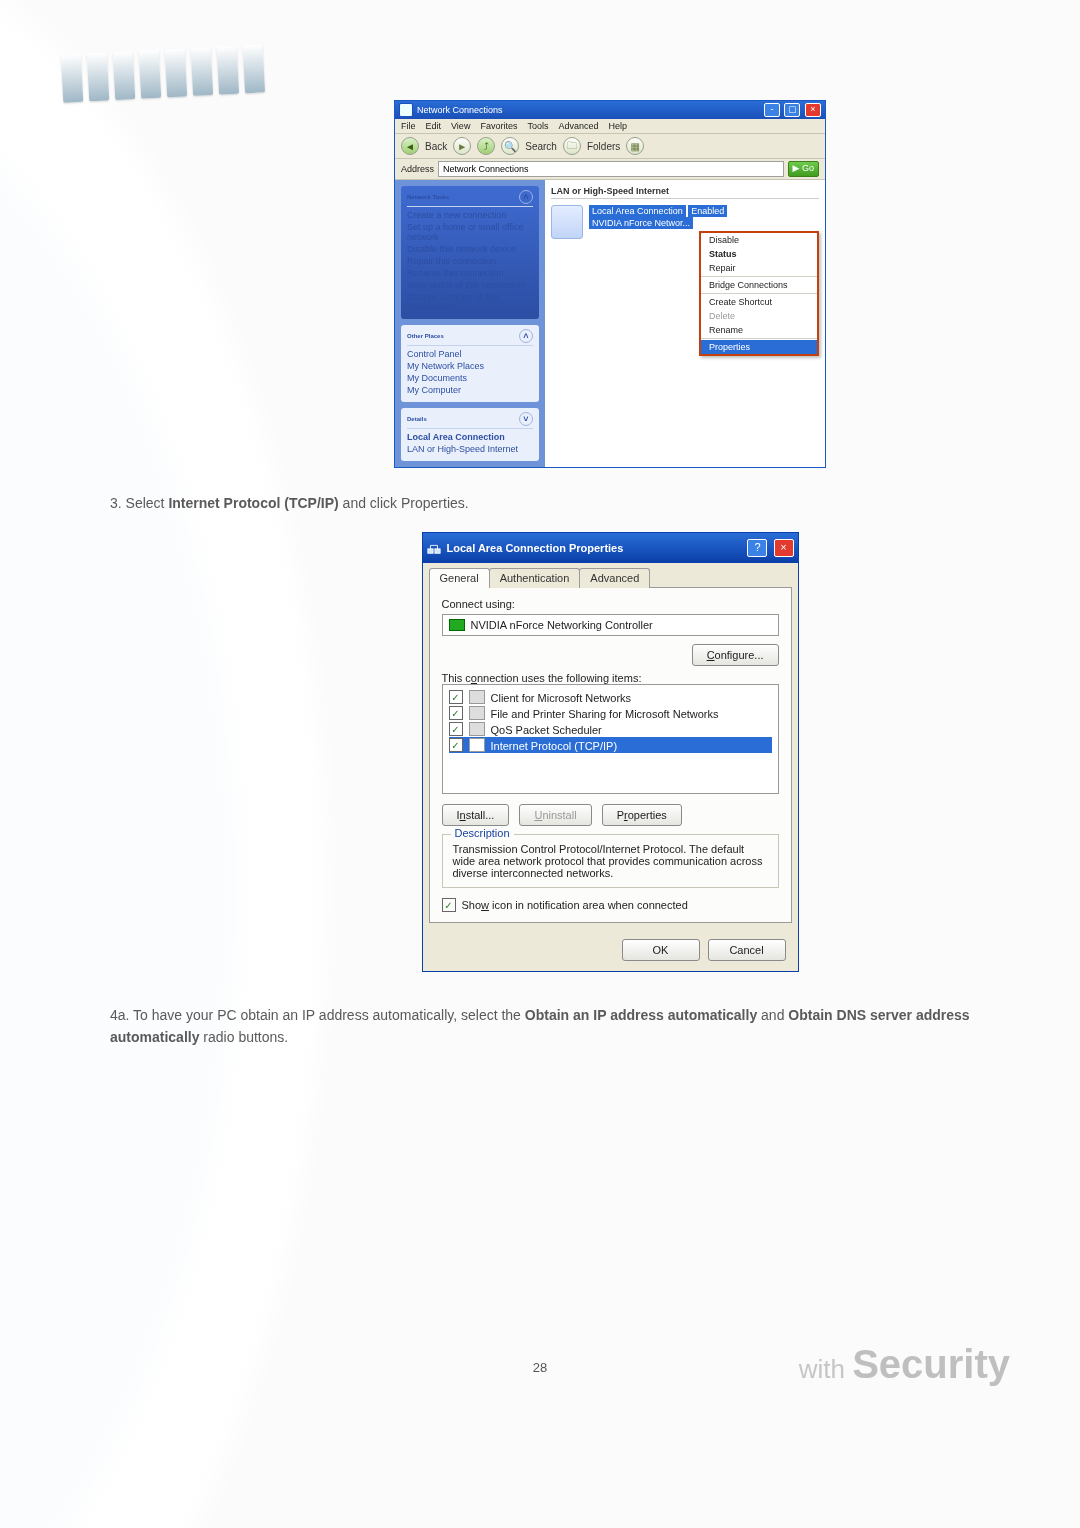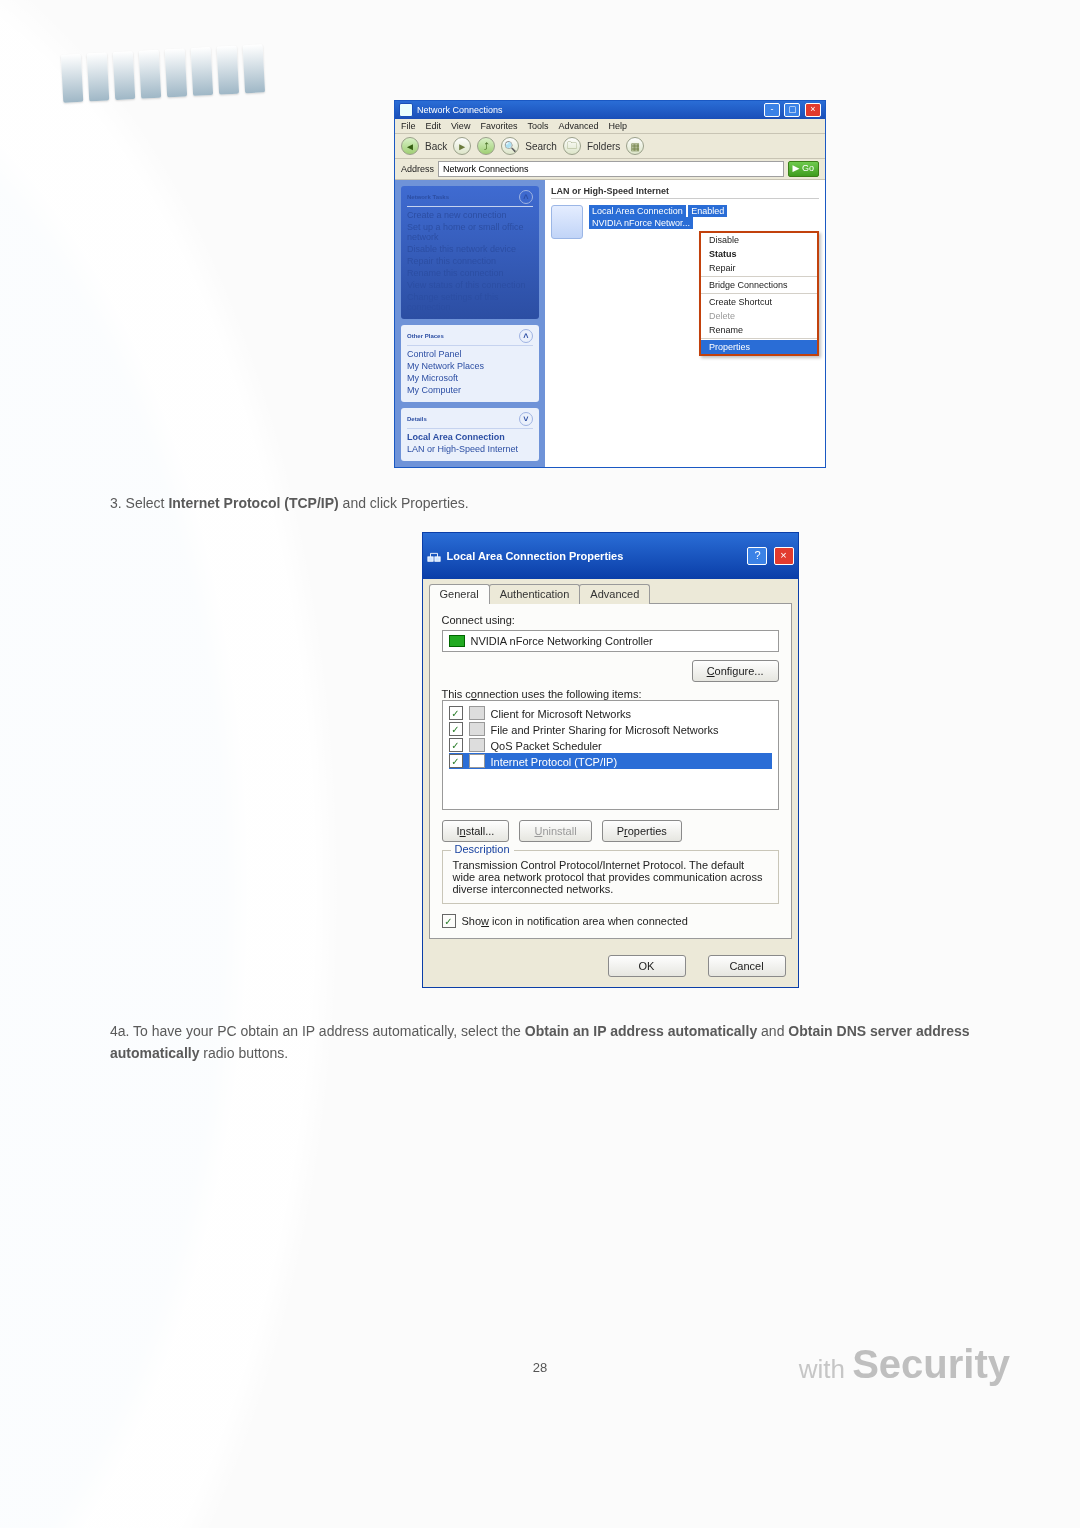--- a/index.html
+++ b/index.html
@@ -53,21 +53,21 @@
   .xpwin .ctx{position:absolute;margin-left:148px;margin-top:-8px;background:#fff;border:2px solid #c2410c;box-shadow:2px 2px 3px rgba(0,0,0,.25);width:116px;font-size:9px}
   .xpwin .ctx div{padding:2px 8px}
   .xpwin .ctx .sep{border-top:1px solid #d4d0c8;margin:1px 0;padding:0;height:0}
   .xpwin .ctx .hi{background:#2a6dd6;color:#fff}
   .xpwin .ctx .dis{color:#9a9a9a}
   
   .step{font-family:Liberation Sans, sans-serif;color:#5a5a5a;font-size:14px;line-height:22px;margin:24px 0 18px 0}
   .step b{font-weight:bold}
   
   .dlg{width:375px;border:1px solid #0a3ea8;font-family:Tahoma,Arial,sans-serif;font-size:11px;color:#222;background:#ece9d8}
-  .dlg .tb{height:22px;background:linear-gradient(#2a6dd6,#0a3ea8);color:#fff;display:flex;align-items:center;justify-content:space-between;padding:12px 4px}
+  .dlg .tb{height:22px;background:linear-gradient(#2a6dd6,#0a3ea8);color:#fff;display:flex;align-items:center;justify-content:space-between;padding:4px 4px}
   .dlg .tb .t{display:flex;align-items:center;gap:6px;font-weight:bold}
   .dlg .tb .t svg{width:14px;height:14px}
   .dlg .tb .bx span{display:inline-block;width:18px;height:16px;margin-left:3px;text-align:center;line-height:14px;border:1px solid #fff;border-radius:2px}
   .dlg .tb .bx .hq{background:#3b82e6}
   .dlg .tb .bx .cx{background:#e23b2e}
   .dlg .tabs{display:flex;margin-top:4px;padding:0 6px}
   .dlg .tabs .tab{border:1px solid #9a9a9a;border-bottom:none;background:#ece9d8;padding:3px 10px 4px;margin-right:-1px;border-radius:3px 3px 0 0;position:relative;top:1px;color:#333}
   .dlg .tabs .tab.active{background:#fcfcfa;z-index:2}
   .dlg .page{margin:0 6px 6px;border:1px solid #9a9a9a;background:#fcfcfa;padding:10px 12px}
   .dlg .sunk{border:1px solid #9a9a9a;background:#fff;height:20px;display:flex;align-items:center;padding:0 6px;gap:6px}
@@ -79,21 +79,21 @@
   .dlg .list .li .chk{width:12px;height:12px;border:1px solid #666;display:inline-flex;align-items:center;justify-content:center;font-size:10px;color:#2a7d2a}
   .dlg .list .li .chk.on::after{content:"✓"}
   .dlg .list .li .ico{width:14px;height:12px;background:#ddd;border:1px solid #999;display:inline-block}
   .dlg .list .li.sel{background:#2a6dd6;color:#fff}
   .dlg .list .li.sel .ico{background:#fff}
   .dlg .grp{border:1px solid #c9c6b8;padding:8px 10px;margin-top:8px;position:relative}
   .dlg .grp .lg{position:absolute;top:-8px;left:8px;background:#fcfcfa;padding:0 4px;color:#1842a0}
   .dlg .row{display:flex;gap:10px;margin-top:10px}
   .dlg .chkline{display:flex;align-items:center;gap:6px;margin-top:10px}
   .dlg .chkline .chk{width:12px;height:12px;border:1px solid #666;display:inline-flex;align-items:center;justify-content:center;color:#2a7d2a;font-size:10px}
-  .dlg .ftr{display:flex;justify-content:flex-end;gap:22px;padding:10px 12px}
+  .dlg .ftr{display:flex;justify-content:flex-end;gap:8px;padding:10px 12px}
   .und{text-decoration:underline}
   
   .pgnum{position:absolute;left:50%;top:1360px;transform:translateX(-50%);font-size:13px;color:#555}
   
   .brand{position:absolute;right:70px;top:1342px;text-align:left;color:#b7b7b7;font-family:Arial,sans-serif}
   .brand .l1{font-size:34px;font-weight:bold;letter-spacing:.5px}
   .brand .l1 .light{font-weight:normal;font-size:24px;color:#c6c6c6}
   .brand .l2{font-size:26px;color:#c6c6c6}
   .brand .l2 .sec{font-weight:bold;font-size:40px;color:#bfbfbf}
 </style>
@@ -171,21 +171,21 @@
             </ul>
           </div>
           <div class="panel">
             <h6>
                 <span>Other Places</span>
                 <span class="ch">˄</span>
               </h6>
             <ul>
               <li>Control Panel</li>
               <li>My Network Places</li>
-              <li>My Microsoft</li>
+              <li>My Documents</li>
               <li>My Computer</li>
             </ul>
           </div>
           <div class="panel">
             <h6>
                 <span>Details</span>
                 <span class="ch">˅</span>
               </h6>
             <ul>
               <li style="font-weight:bold">Local Area Connection</li>

